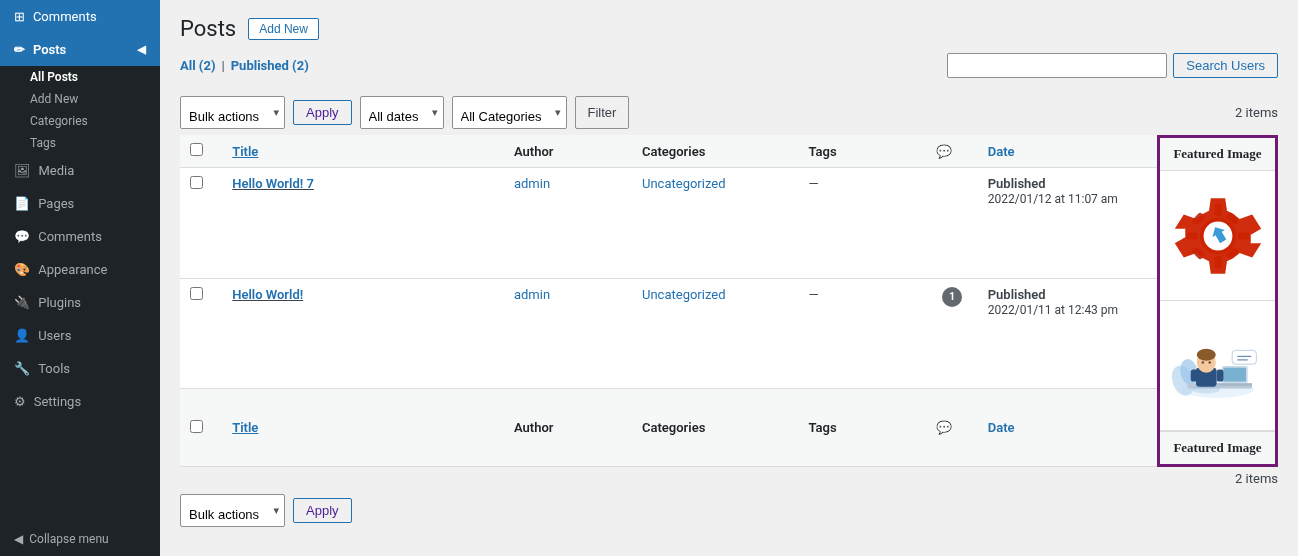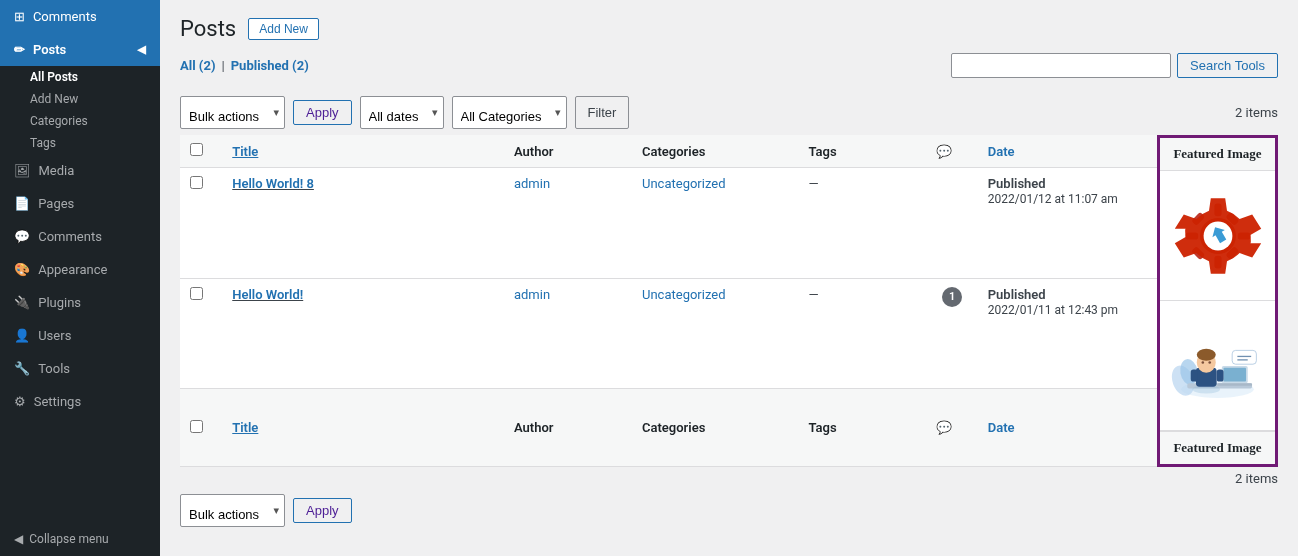--- a/index.html
+++ b/index.html
@@ -156,21 +156,21 @@
           (<span>2</span>)
         </a>
         <span class="filter-sep">|</span>
         <a class="filter-tab">
           <span>Published</span>
           (<span>2</span>)
         </a>
       </div>
       <div class="search-bar">
         <input type="text" class="search-input" placeholder="" style="">
-        <button class="search-btn">Search Tools</button>
+        <button class="search-btn">Search Users</button>
       </div>
     </div>
 
     <div class="toolbar">
       <div class="select-wrap">
         <select class="select-el">
           <option>Bulk actions</option>
         </select>
         <span class="select-arrow">▾</span>
       </div>
@@ -207,21 +207,21 @@
             <th class="col-date-w col-date">Date</th>
           </tr>
         </thead>
         <tbody>
 
           <tr>
             <td class="col-cb">
               <input type="checkbox" style="">
             </td>
             <td class="col-title-w">
-              <a class="post-title-link">Hello World! 8</a>
+              <a class="post-title-link">Hello World! 7</a>
             </td>
             <td class="col-author">
               <a class="author-link">admin</a>
             </td>
             <td class="col-categories">
               <a class="category-link">Uncategorized</a>
             </td>
             <td class="col-tags">—</td>
             <td class="col-comments" style="text-align:center;"></td>
             <td class="col-date-w">

